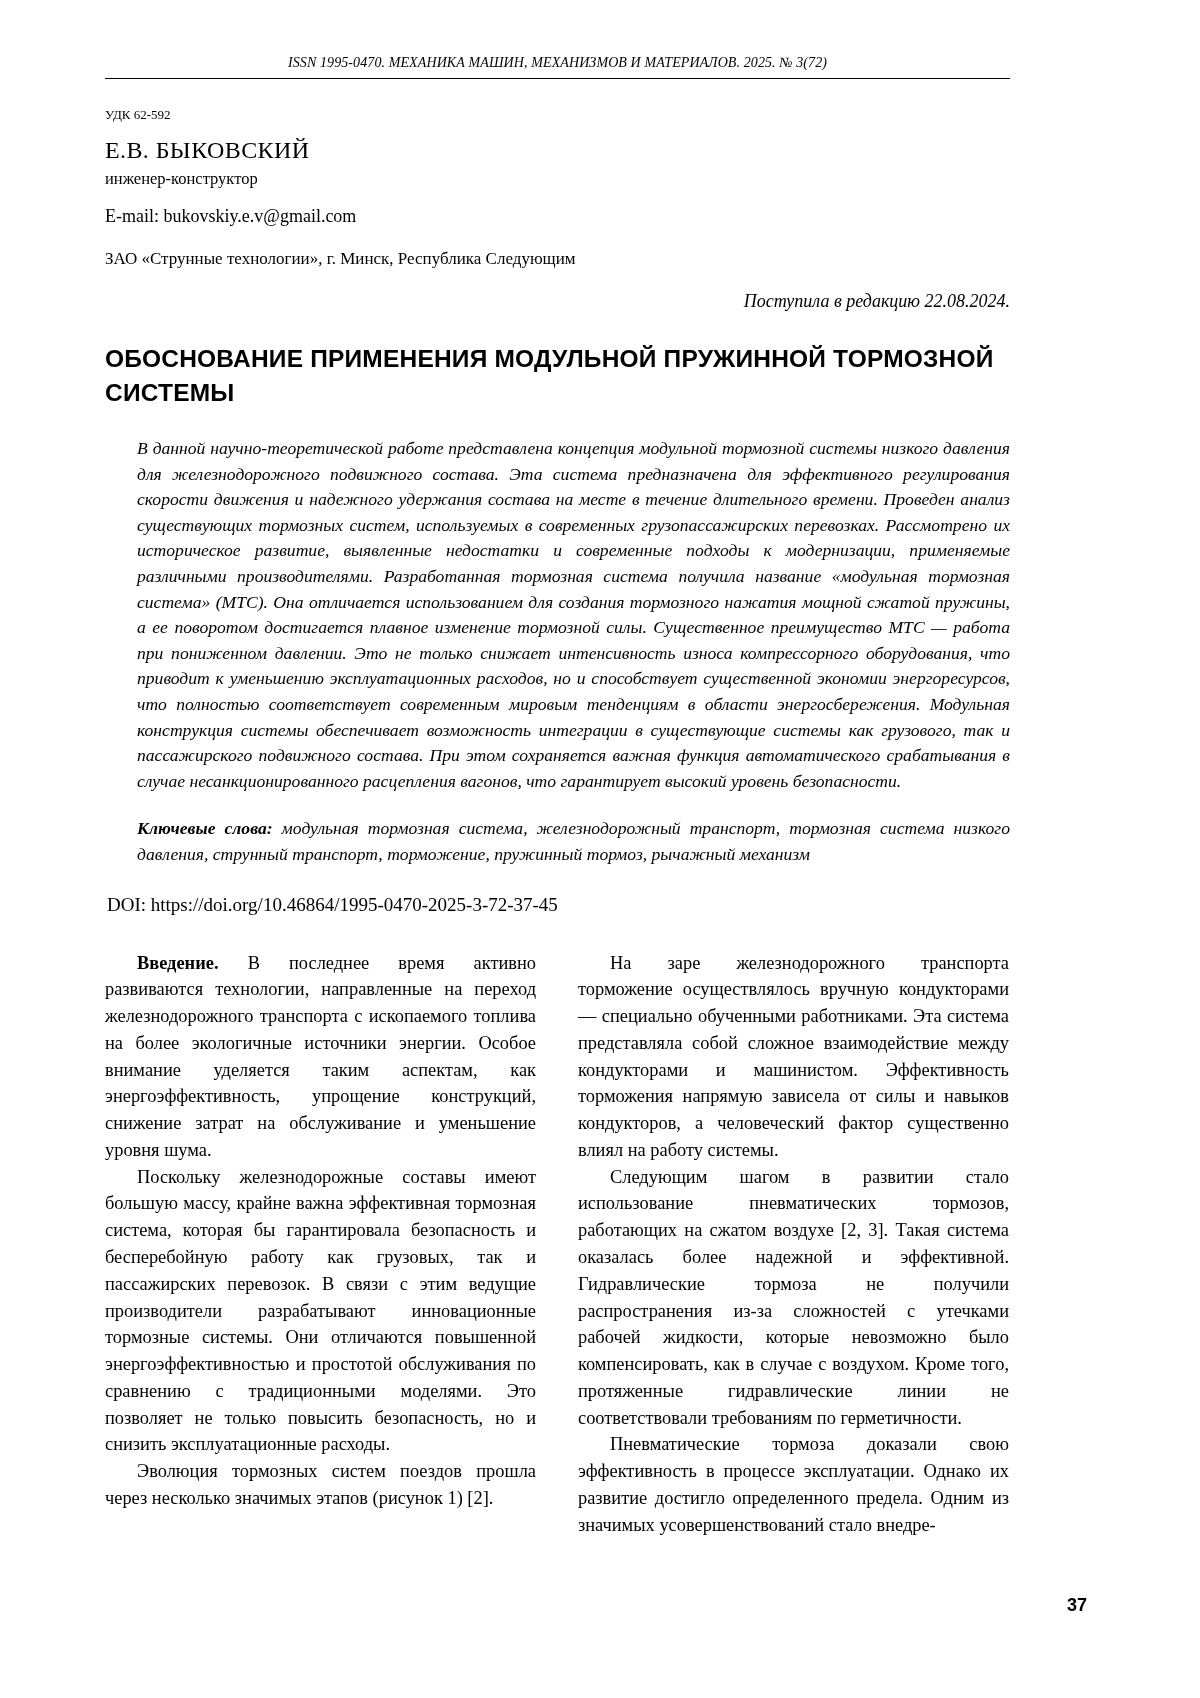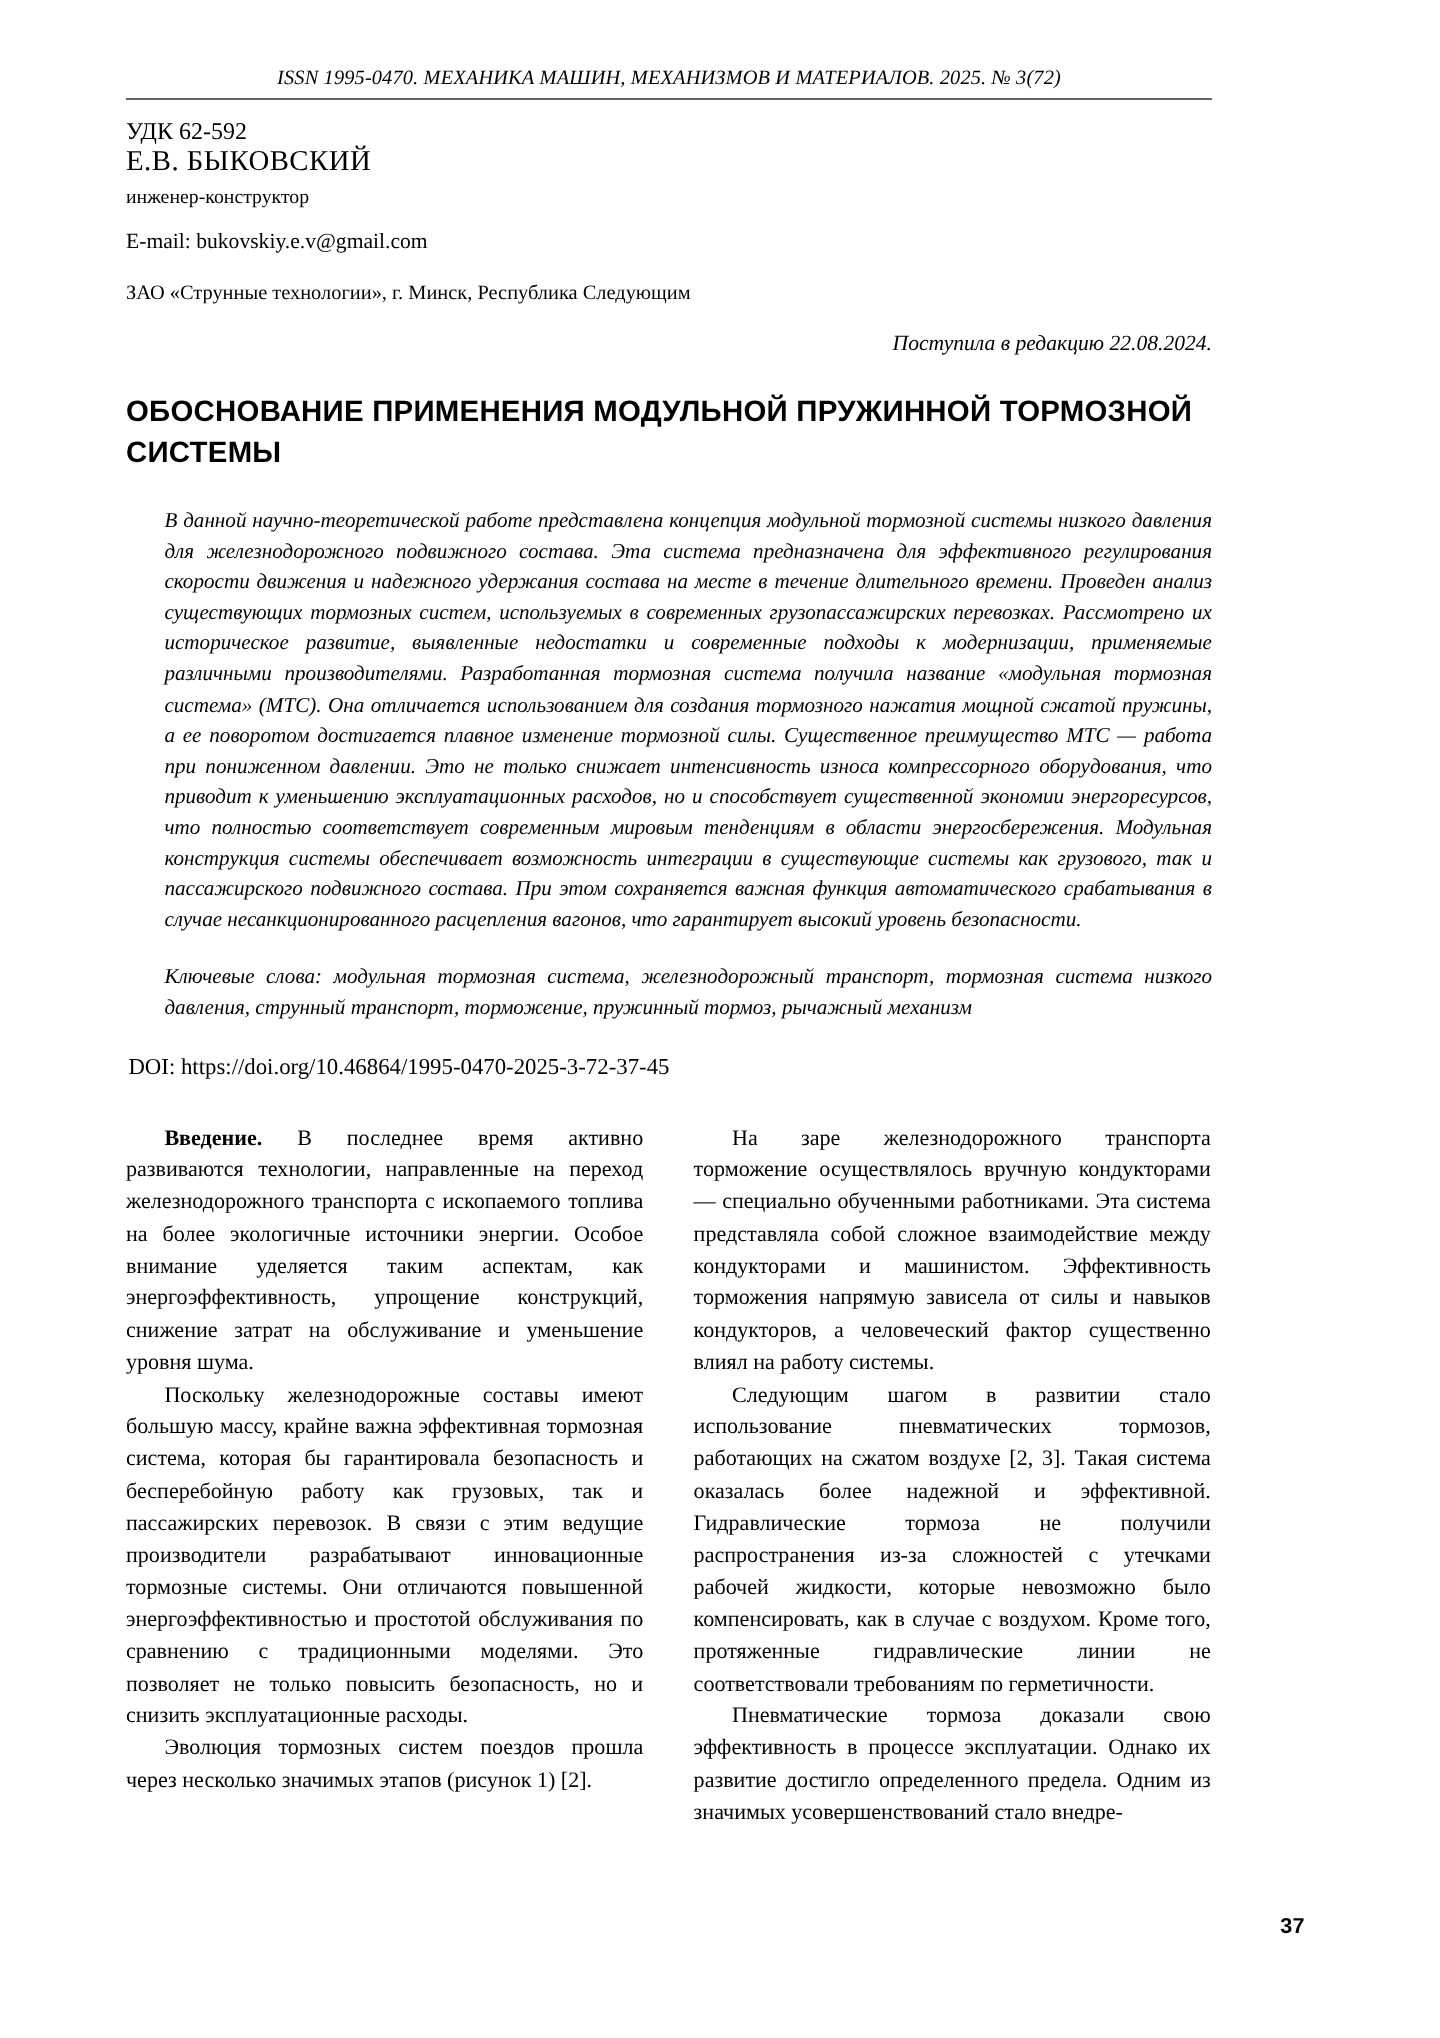--- a/index.html
+++ b/index.html
@@ -27,29 +27,30 @@
     position: absolute;
     left: 105px;
     top: 55px;
     width: 905px;
   }
 
   
   .runhead {
     text-align: center;
     font-style: italic;
-    font-size: 17px;
+    font-size: 14px;
     letter-spacing: 0.1px;
     padding-bottom: 7px;
     border-bottom: 1.6px solid #000;
-    margin-bottom: 16px;
+    margin-bottom: 28px;
   }
 
   .udk {
-    font-size: 20px;
+    font-size: 13px;
+    margin-bottom: 14px;
   }
   .author {
     font-size: 24px;
     letter-spacing: 0.4px;
     margin-bottom: 4px;
   }
   .position {
     font-size: 16.5px;
     line-height: 1.35;
   }
@@ -90,21 +91,21 @@
   }
   .keywords {
     font-style: italic;
     font-size: 17.6px;
     line-height: 1.455;
     text-align: justify;
     margin: 0 0 26px 32px;
     width: 873px;
   }
   .keywords b {
-    font-weight: normal;
+    font-weight: bold;
   }
   .doi {
     font-size: 19px;
     margin: 0 0 34px 2px;
   }
 
   .columns {
     display: flex;
     gap: 42px;
     width: 905px;

